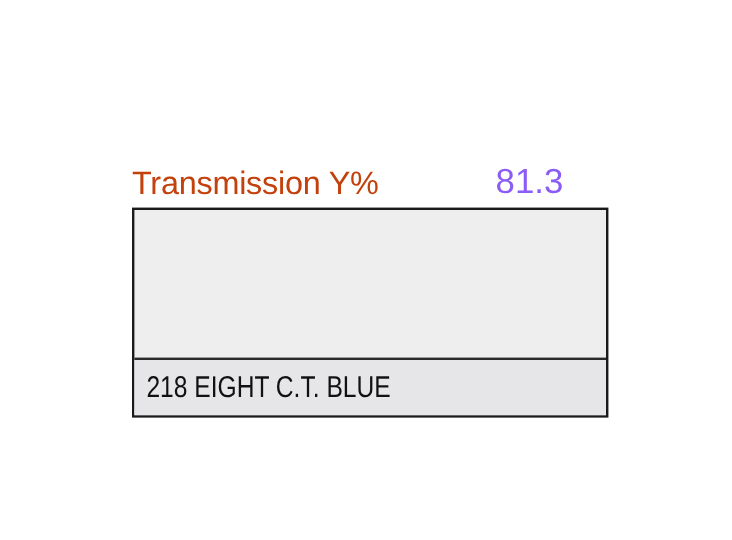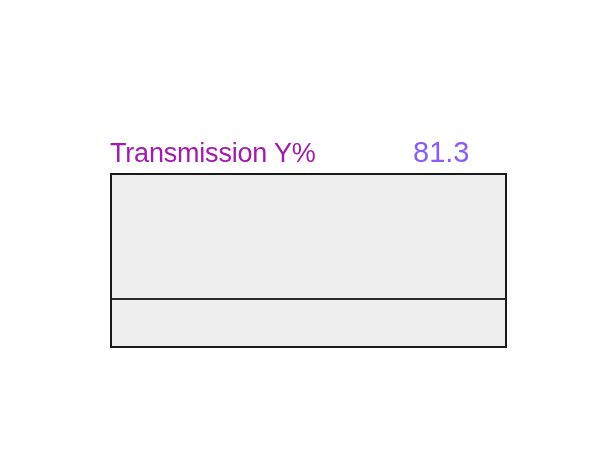--- a/index.html
+++ b/index.html
@@ -10,21 +10,21 @@
       overflow: hidden;
       font-family: "Liberation Sans", "DejaVu Sans", sans-serif;
     }
     .label-row {
       position: absolute;
       left: 110px; top: 138px;
       width: 370px; height: 32px;
     }
     .trans-label {
       position: absolute; left: 0; top: 0;
-      font-size: 27px; color: #a21caf;
+      font-size: 27px; color: #c2410c;
       letter-spacing: -0.2px;
     }
     .trans-value {
       position: absolute; left: 303px; top: -2px;
       font-size: 29px; color: #8b5cf6;
     }
     .swatch-card {
       position: absolute;
       left: 110px; top: 173px;
       width: 393px; height: 171px;
@@ -53,13 +53,16 @@
 </head>
 <body>
 
 <div class="label-row">
   <span class="trans-label">Transmission Y%</span>
   <span class="trans-value">81.3</span>
 </div>
 
 <div class="swatch-card">
   <div class="swatch-color"></div>
+  <div class="swatch-name-bar">
+    <span class="swatch-name">218 EIGHT C.T. BLUE</span>
+  </div>
 </div>
 
 </body></html>

